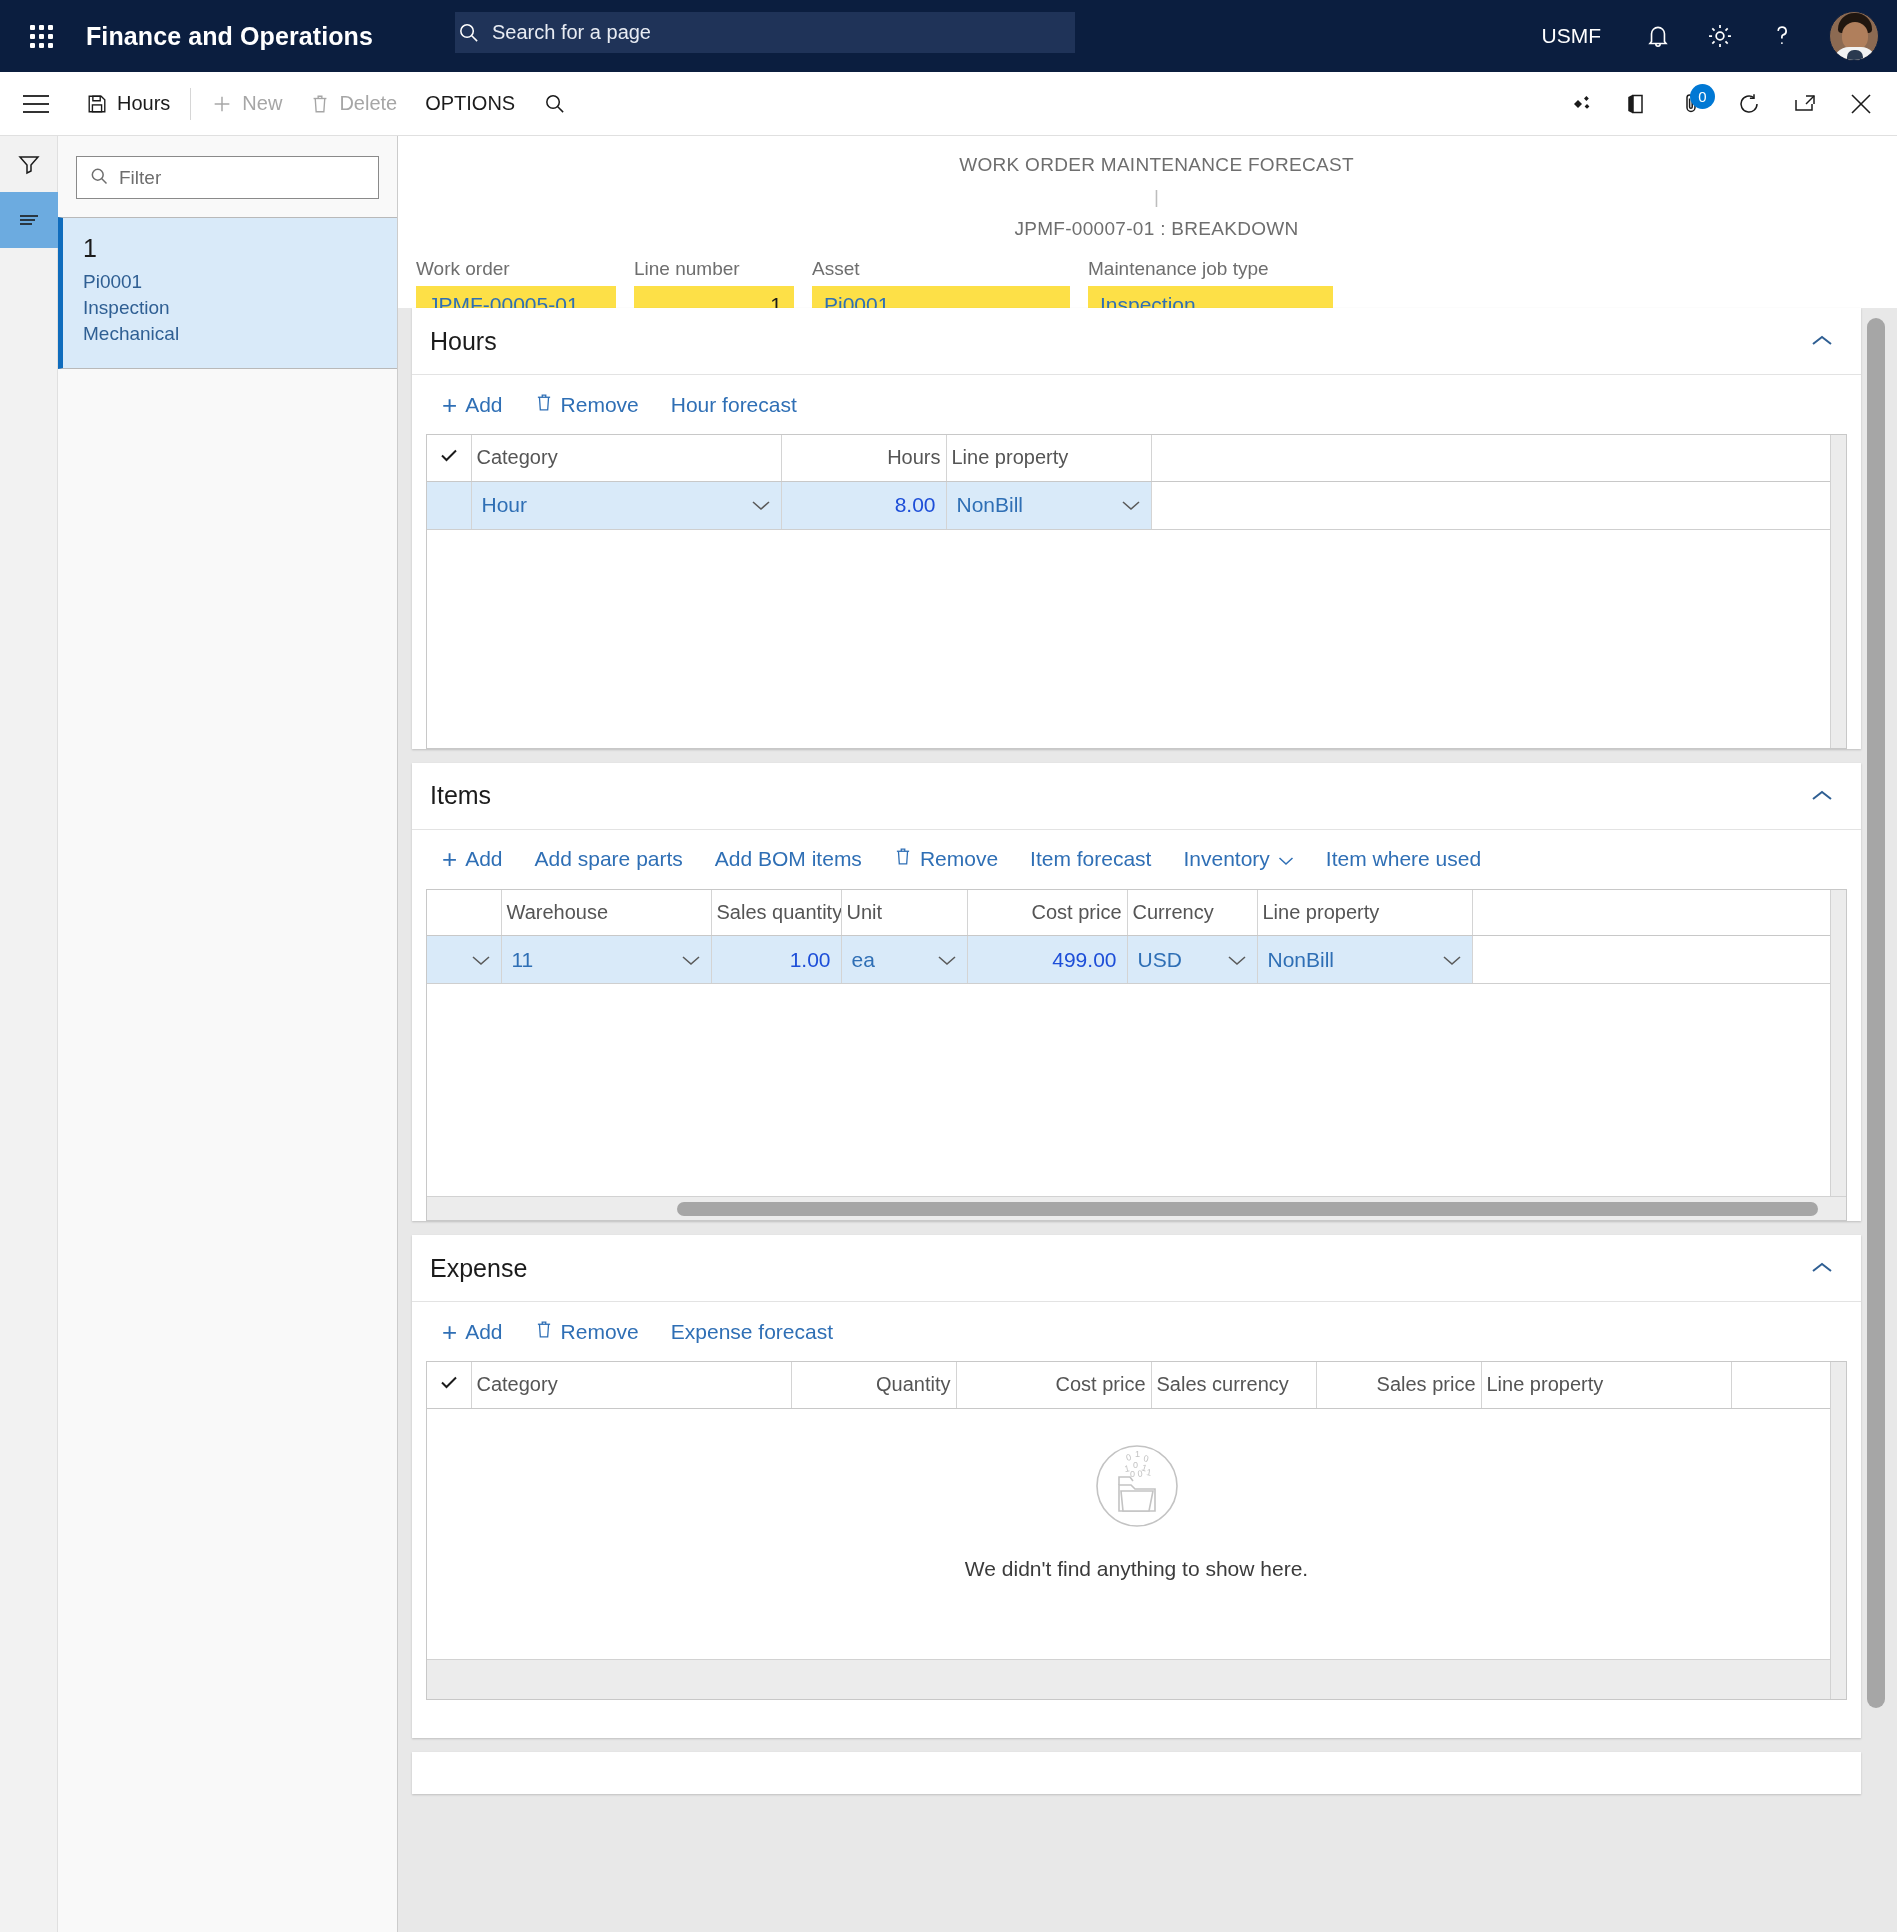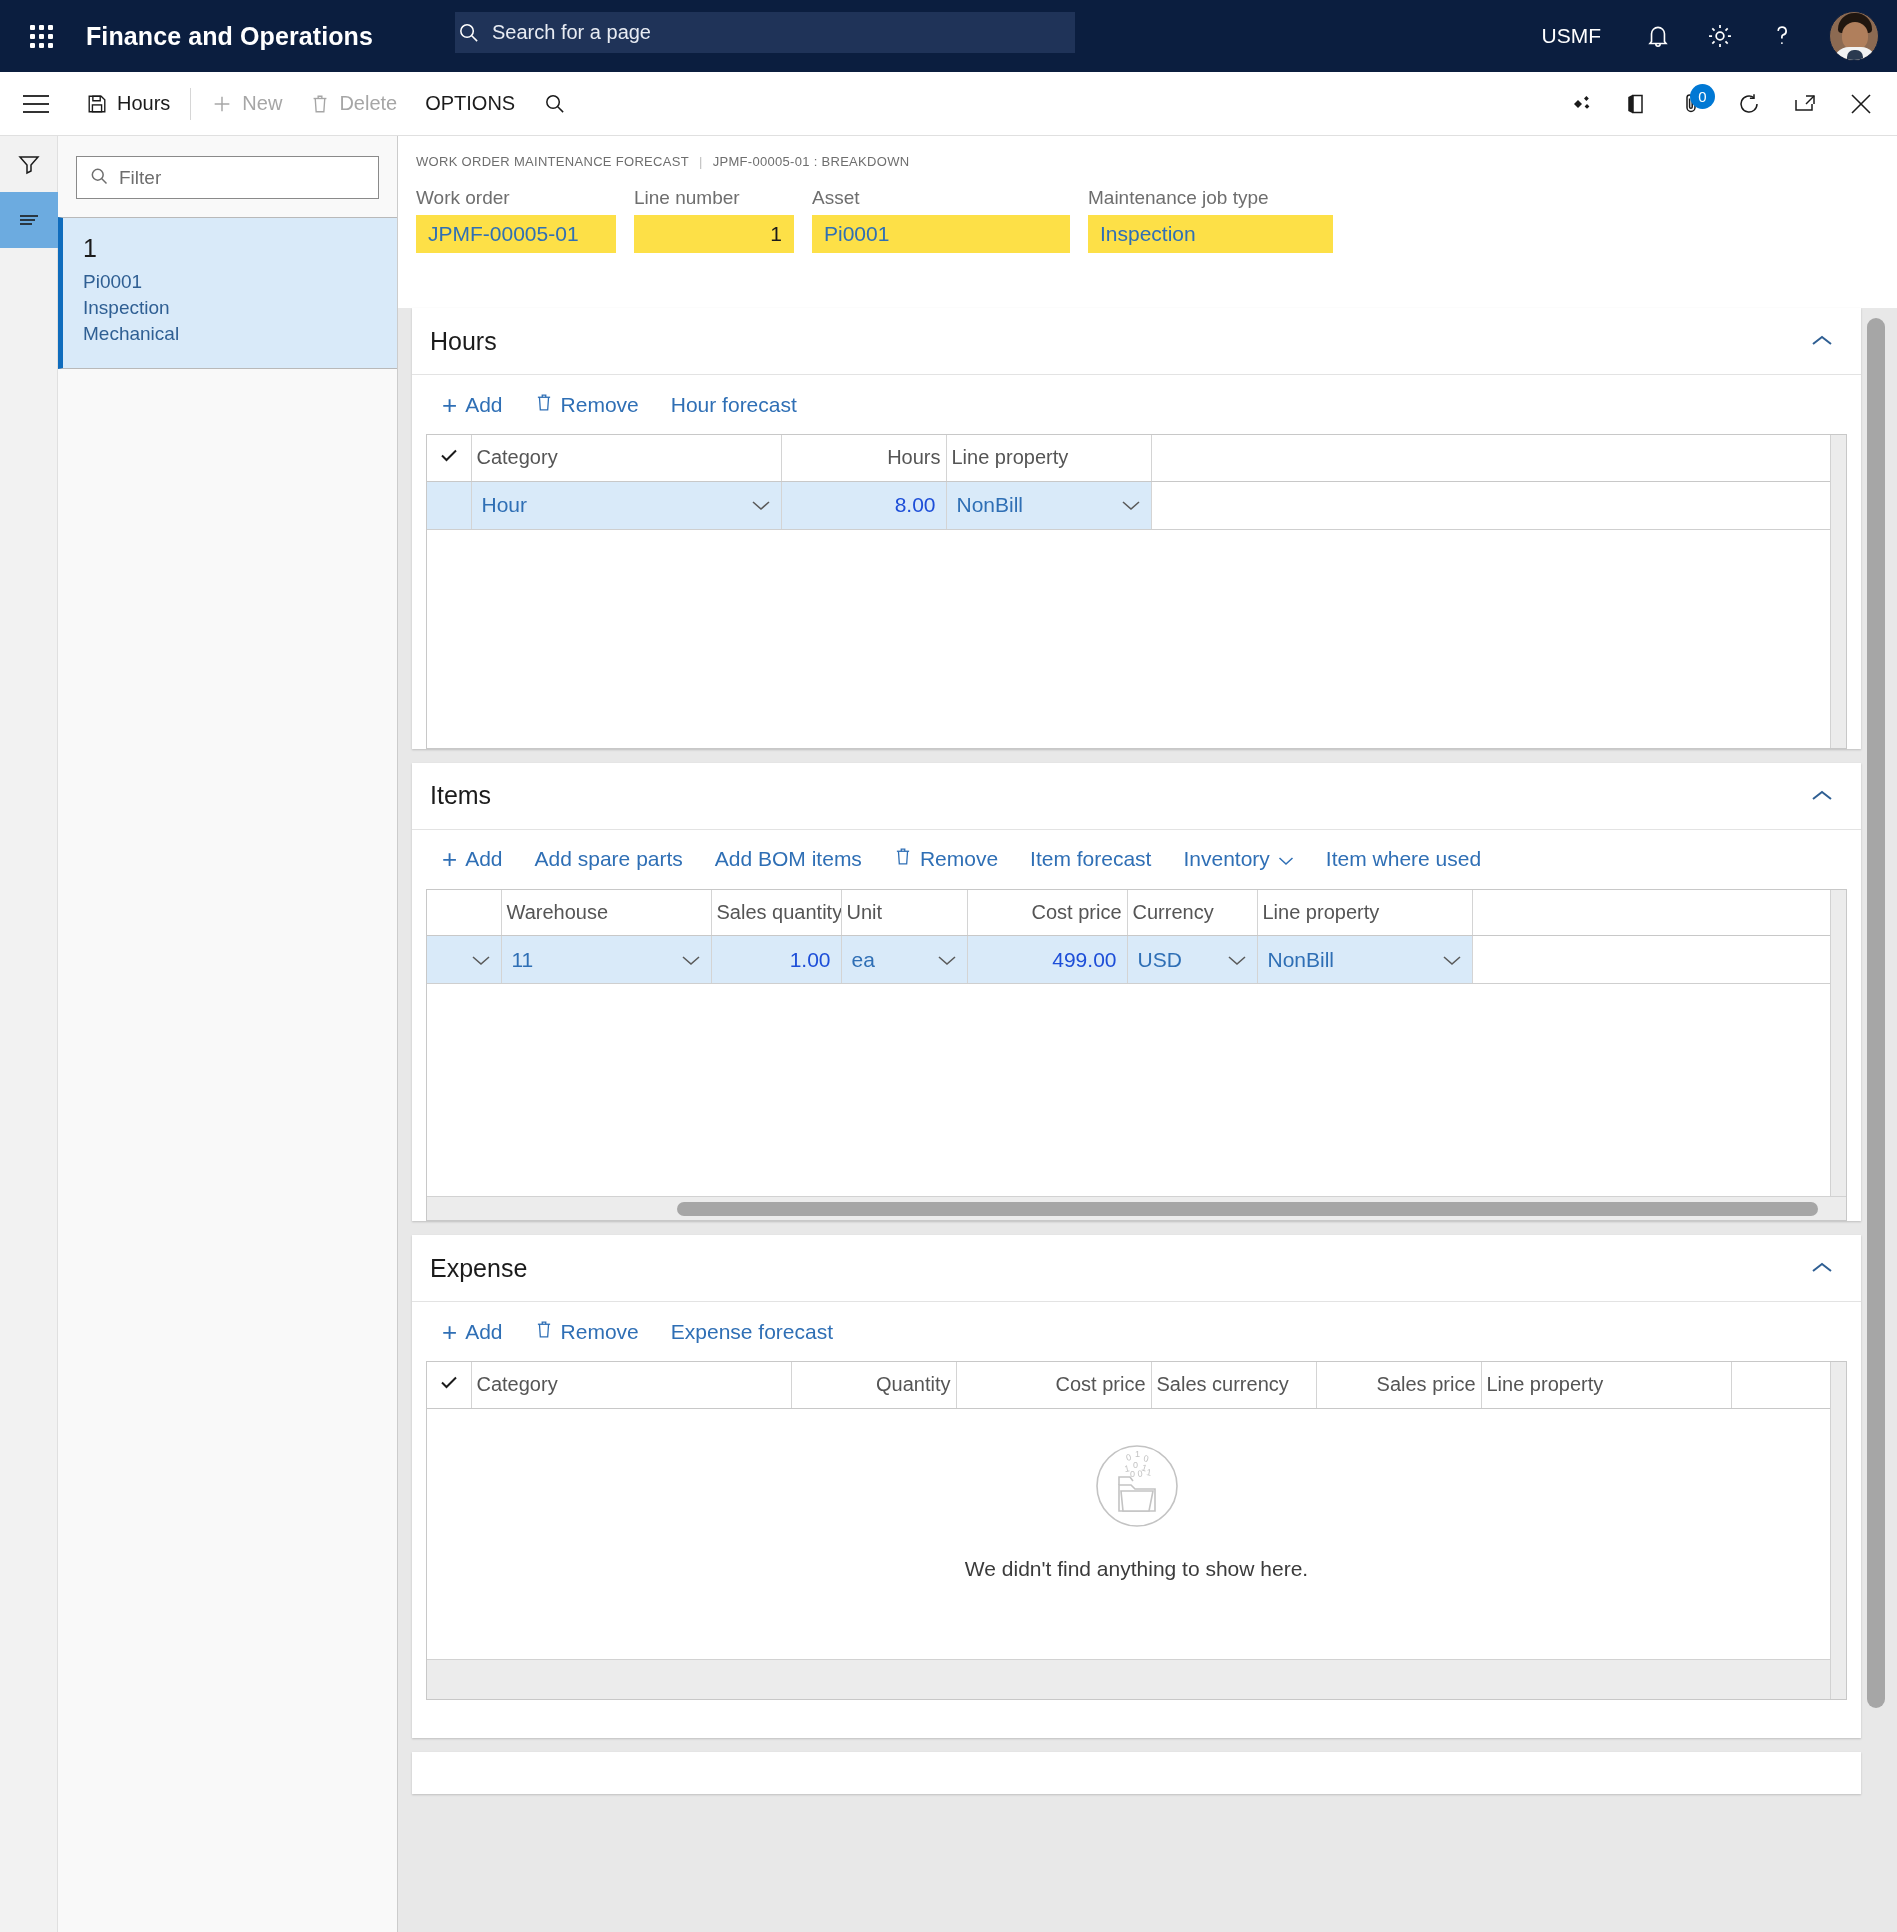--- a/index.html
+++ b/index.html
@@ -212,27 +212,28 @@
 
   
   .content {
     flex: 1 1 auto;
     background: #ffffff;
     position: relative;
     overflow: hidden;
   }
   .crumb-area { padding: 18px 0 0 18px; background: #ffffff; }
   .crumb {
-    font-size: 13px;
+    font-size: 19px;
     color: #6e6e6e;
     letter-spacing: 0.3px;
     display: flex;
     align-items: center;
     gap: 10px;
     margin-left: 0;
+    flex-direction: column;
   }
   .crumb .sep { color: #bdbdbd; }
   .header-fields {
     display: flex;
     gap: 18px;
     padding: 18px 0 26px 18px;
     background: #ffffff;
   }
   .hf { display: flex; flex-direction: column; }
   .hf-label { font-size: 19px; color: #6e6e6e; margin-bottom: 6px; }
@@ -563,21 +564,21 @@
       <div class="li-line">Mechanical</div>
     </div>
   </div>
 
   <div class="content">
 
     <div class="crumb-area">
       <div class="crumb">
         <span>WORK ORDER MAINTENANCE FORECAST</span>
         <span class="sep">|</span>
-        <span>JPMF-00005-01 : BREAKDOWN</span>
+        <span>JPMF-00007-01 : BREAKDOWN</span>
       </div>
     </div>
 
     <div class="header-fields">
       <div class="hf">
         <div class="hf-label">Work order</div>
         <div class="hf-input" style="width:200px">JPMF-00005-01</div>
       </div>
       <div class="hf">
         <div class="hf-label">Line number</div>

